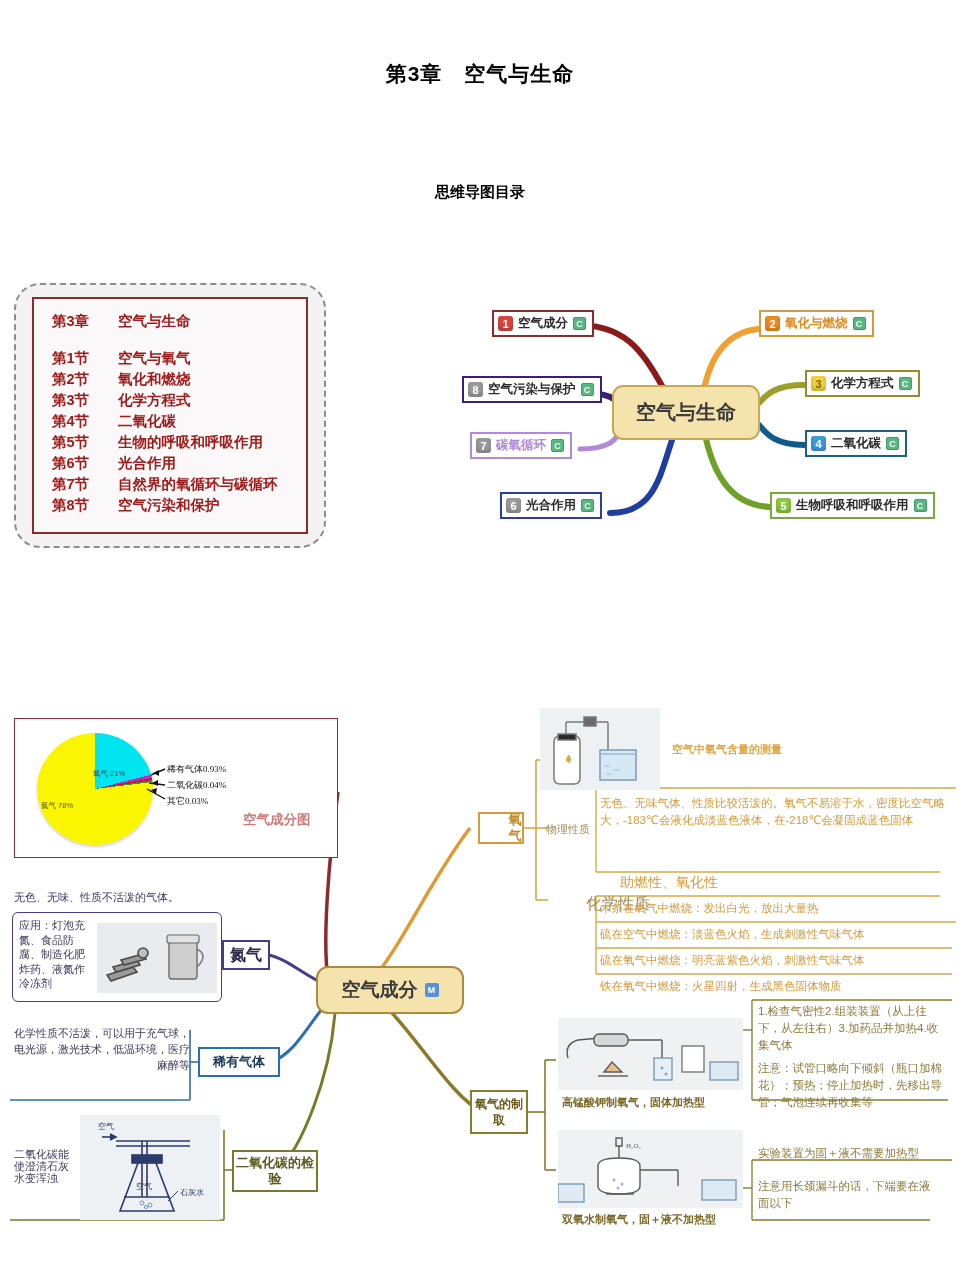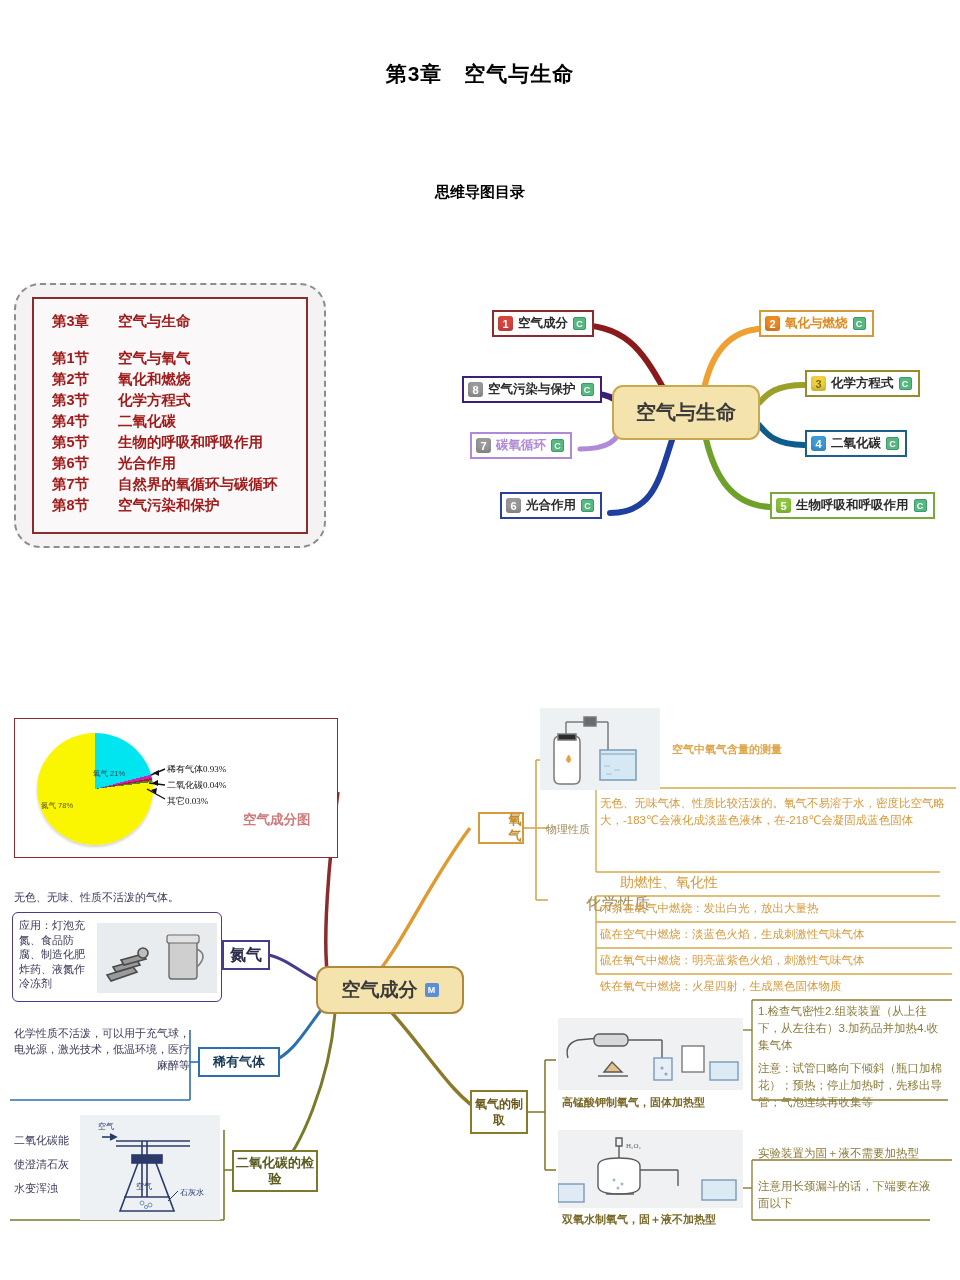--- a/index.html
+++ b/index.html
@@ -315,21 +315,21 @@
     <div class="nodebox" style="left:316px; top:266px; width:148px; height:48px; background:#f4e3ad; border:2.5px solid #b08a3c; border-radius:12px; gap:7px;">
       <span style="font-size:19px; color:#3b3b3b;">空气成分</span>
       <span style="display:inline-flex;align-items:center;justify-content:center;width:14px;height:14px;background:#5a8fd8;color:#fff;font-size:9px;border-radius:2px;">M</span>
     </div>
 
     <div class="plain sm" style="left:14px; top:325px; width:176px; line-height:16px;text-align:right;">化学性质不活泼，可以用于充气球，电光源，激光技术，低温环境，医疗麻醉等</div>
     <div class="nodebox" style="left:198px; top:347px; width:82px; height:30px; border:2px solid #2b6fb0; font-size:13px; color:#1b3a5a;">
       <span>稀有气体</span>
     </div>
 
-    <div class="plain sm" style="left:14px; top:428px; width:62px; line-height:24px;">二氧化碳能使澄清石灰水变浑浊</div>
+    <div class="plain sm" style="left:14px; top:448px; width:62px; line-height:12px;">二氧化碳能使澄清石灰水变浑浊</div>
     <div class="photo" style="left:80px; top:415px; width:140px; height:105px;">
       <svg width="140" height="105">
         <rect width="140" height="105" fill="#eef1f4"></rect>
         <g stroke="#2b3a6a" stroke-width="1.6" fill="none">
           <path d="M36,26 L110,26"></path>
           <path d="M36,31 L110,31"></path>
           <path d="M62,26 L62,44"></path>
           <path d="M67,26 L67,44"></path>
           <rect x="52" y="40" width="30" height="8" fill="#2b3a6a"></rect>
           <path d="M58,48 L40,96 L94,96 L76,48"></path>

